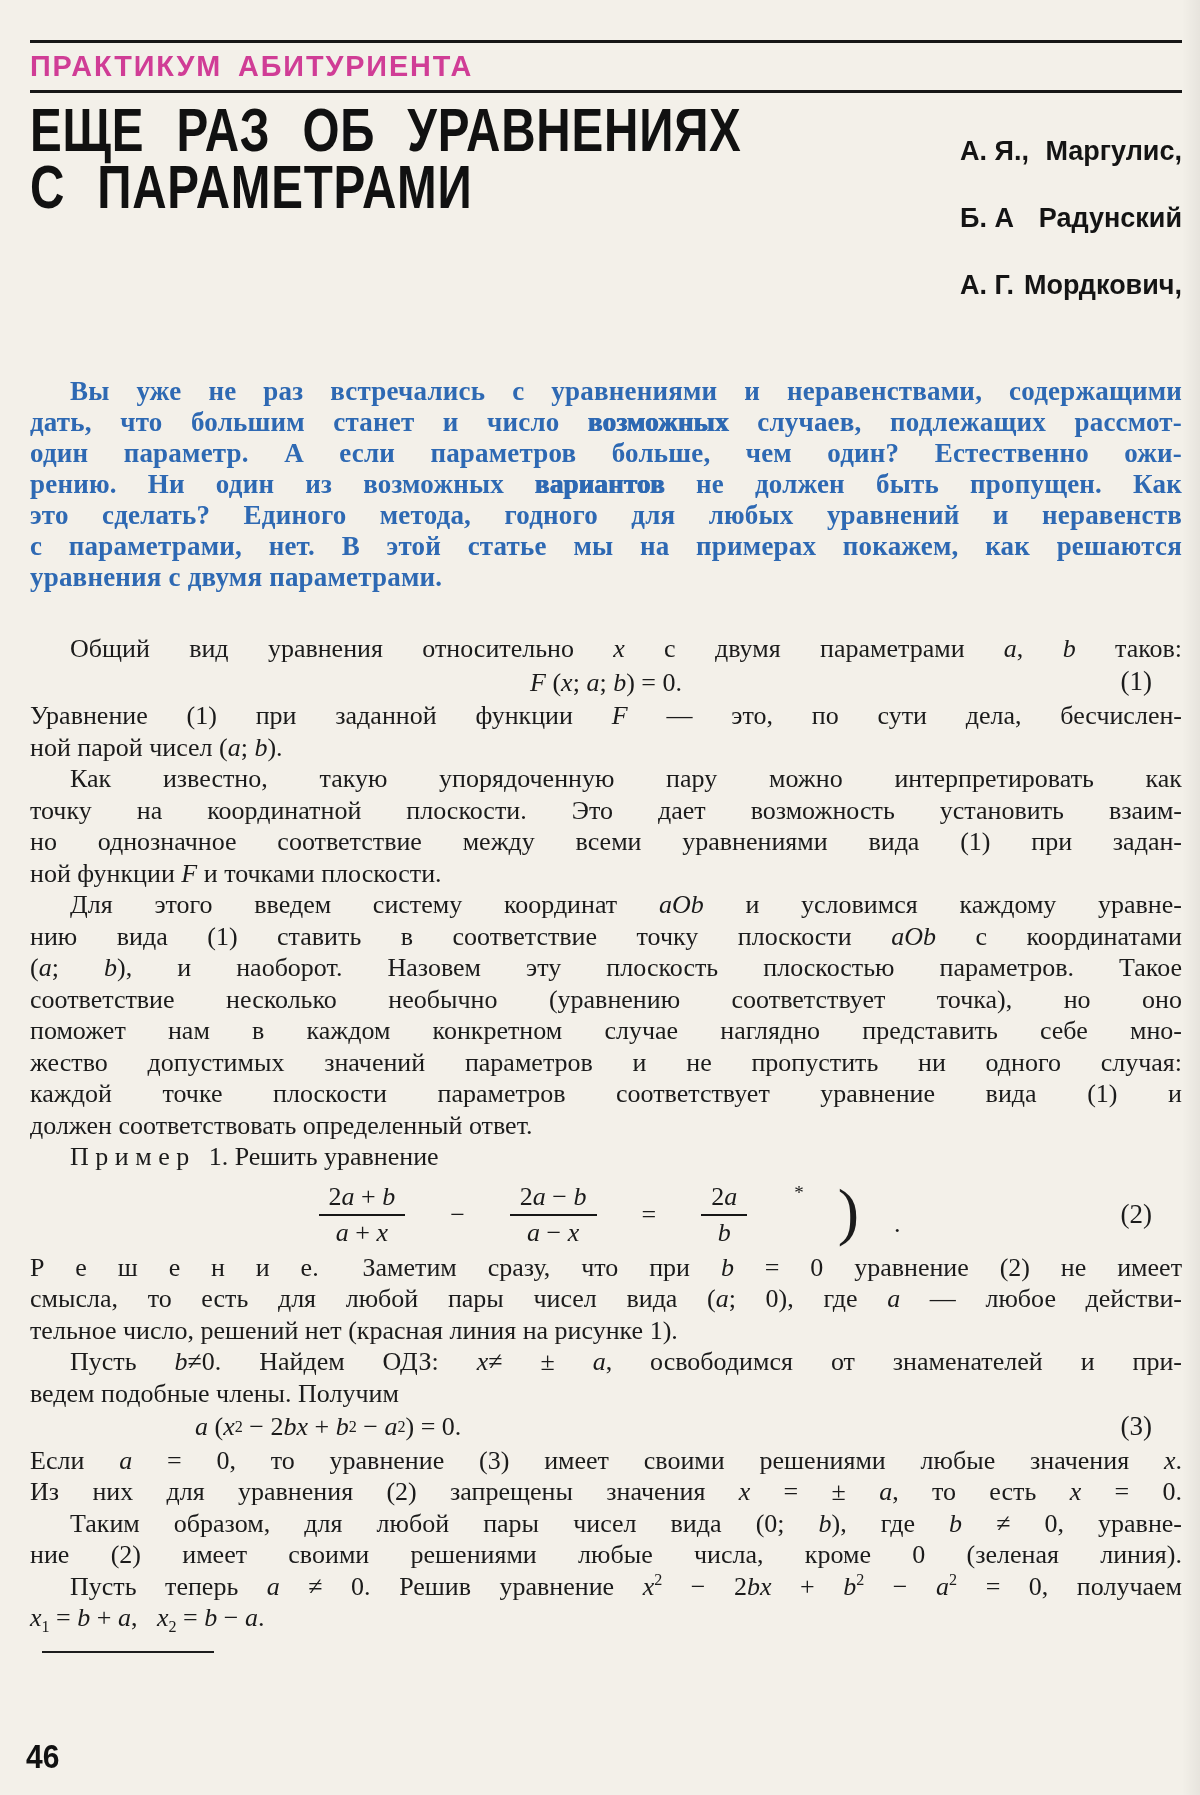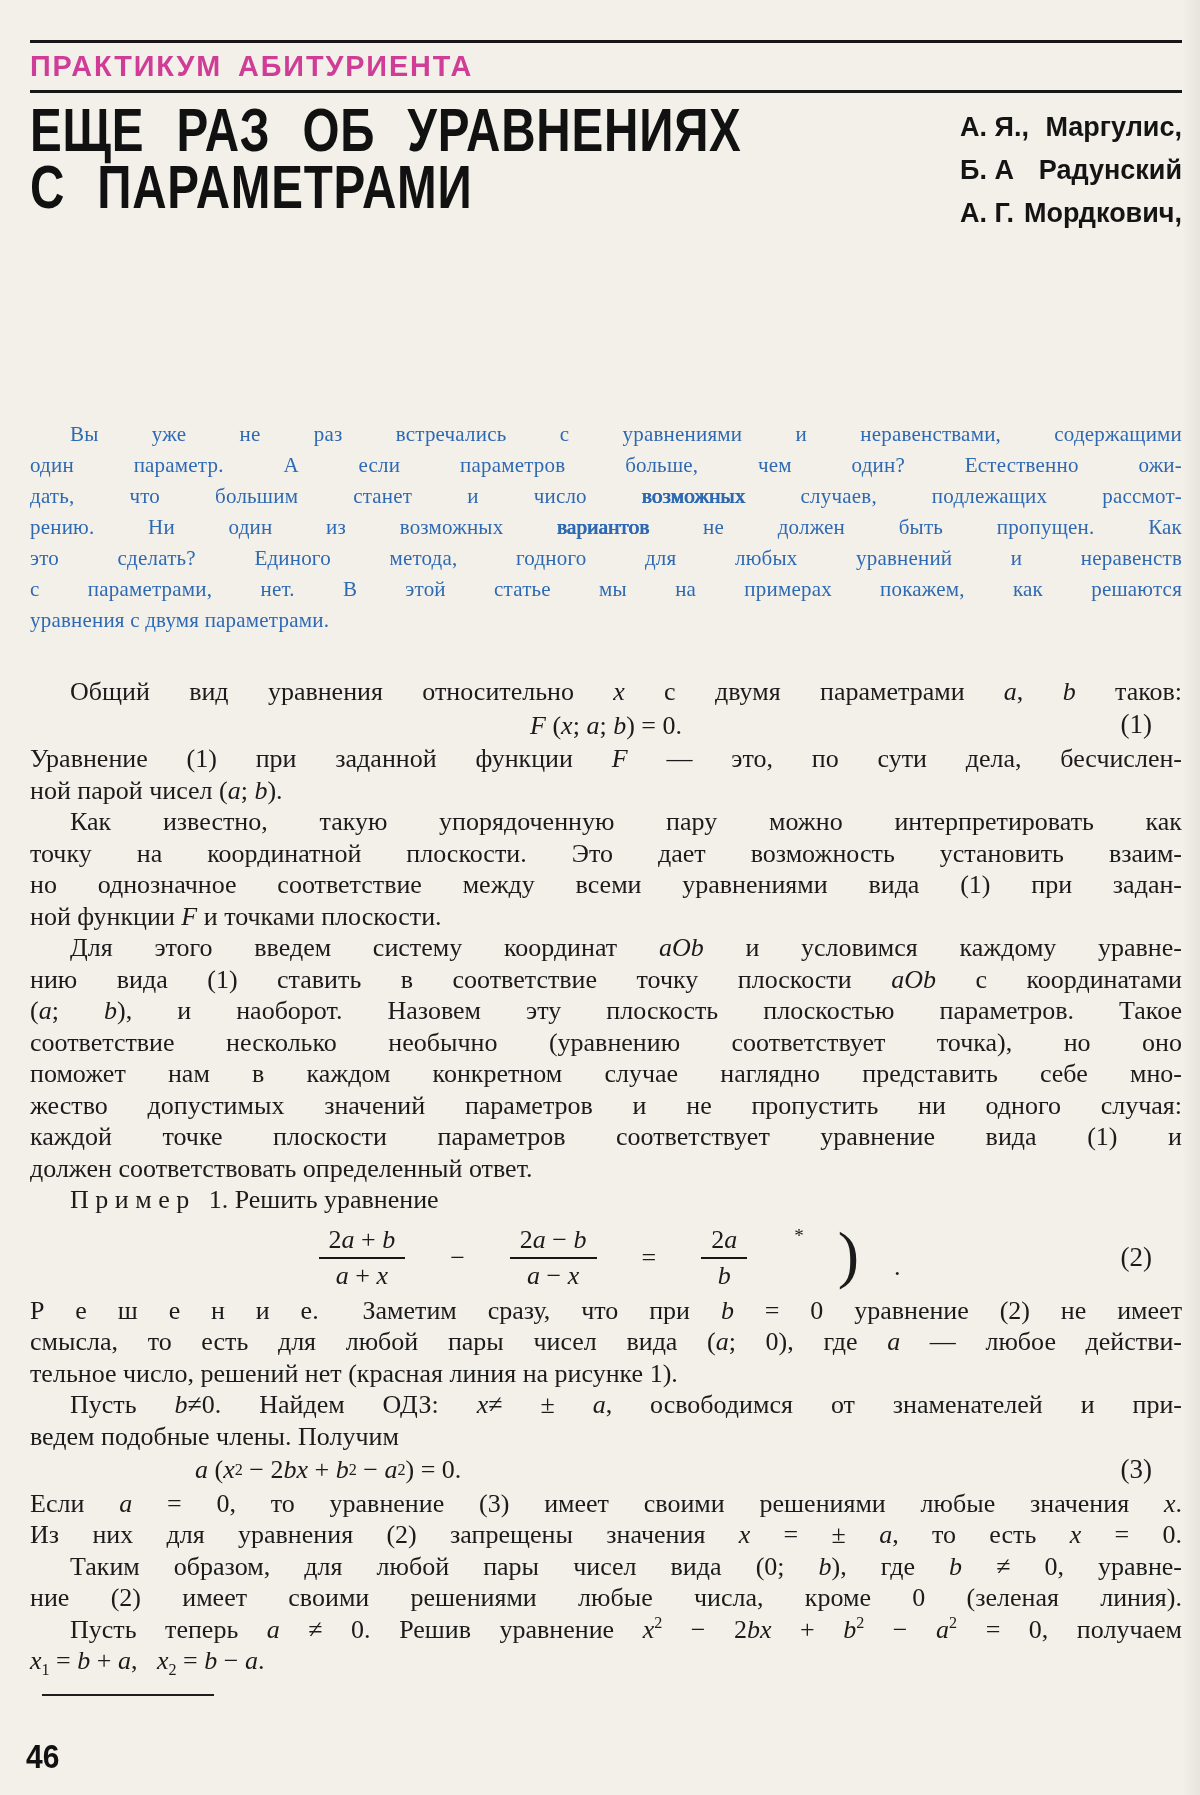--- a/index.html
+++ b/index.html
@@ -30,26 +30,26 @@
   .title-row{position:relative;margin-top:9px;height:220px;}
   .title{
     font-family:"Liberation Sans", sans-serif;font-weight:700;font-size:61px;
     line-height:57px;letter-spacing:1px;word-spacing:0.38em;color:#111;
     transform:scaleX(0.78);transform-origin:left top;white-space:nowrap;
   }
   .authors{
     position:absolute;top:4px;right:0;width:222px;
     font-family:"Liberation Sans", sans-serif;font-weight:700;font-size:27px;color:#141414;
   }
-  .author-row{display:flex;justify-content:space-between;line-height:43px;}
+  .author-row{display:flex;justify-content:space-between;line-height:43px;margin-top:24px;}
 
   
   .intro{
-    margin-top:97px;color:var(--blue);
-    font-weight:400;font-size:21px;line-height:31px;letter-spacing:0.2px;
+    margin-top:54px;color:var(--blue);
+    font-weight:700;font-size:27px;line-height:31px;letter-spacing:0.2px;
   }
 
   
   .article{margin-top:40px;font-size:26px;line-height:31.5px;}
 
   .line{text-align:justify;text-align-last:justify;}
   .line.pf{text-indent:40px;}
   .line.pl{text-align-last:left;}
   .sg-b{text-shadow:0.6px 0 0 currentColor,-0.4px 0 0 currentColor;}
   i{font-style:italic;}
@@ -106,22 +106,22 @@
         <div class="author-row">
           <span>А. Г.</span>
           <span>Мордкович,</span>
         </div>
       </div>
   </div>
 
   <div class="intro" id="intro">
       <div class="para">
         <div class="line pf"><span>Вы уже не раз встречались с уравнениями и неравенствами, содержащими</span></div>
+        <div class="line"><span>дать, что большим станет и число </span><span class="sg-b">возможных</span><span> случаев, подлежащих рассмот-</span></div>
         <div class="line"><span>один параметр. А если параметров больше, чем один? Естественно ожи-</span></div>
-        <div class="line"><span>дать, что большим станет и число </span><span class="sg-b">возможных</span><span> случаев, подлежащих рассмот-</span></div>
         <div class="line"><span>рению. Ни один из возможных </span><span class="sg-b">вариантов</span><span> не должен быть пропущен. Как</span></div>
         <div class="line"><span>это сделать? Единого метода, годного для любых уравнений и неравенств</span></div>
         <div class="line"><span>с параметрами, нет. В этой статье мы на примерах покажем, как решаются</span></div>
         <div class="line pl"><span>уравнения с двумя параметрами.</span></div>
       </div>
     </div>
 
   <div class="article" id="article">
       <div class="para">
         <div class="line pf"><span>Общий вид уравнения относительно </span><i>x</i><span> с двумя параметрами </span><i>a</i><span>, </span><i>b</i><span> таков:</span></div>

